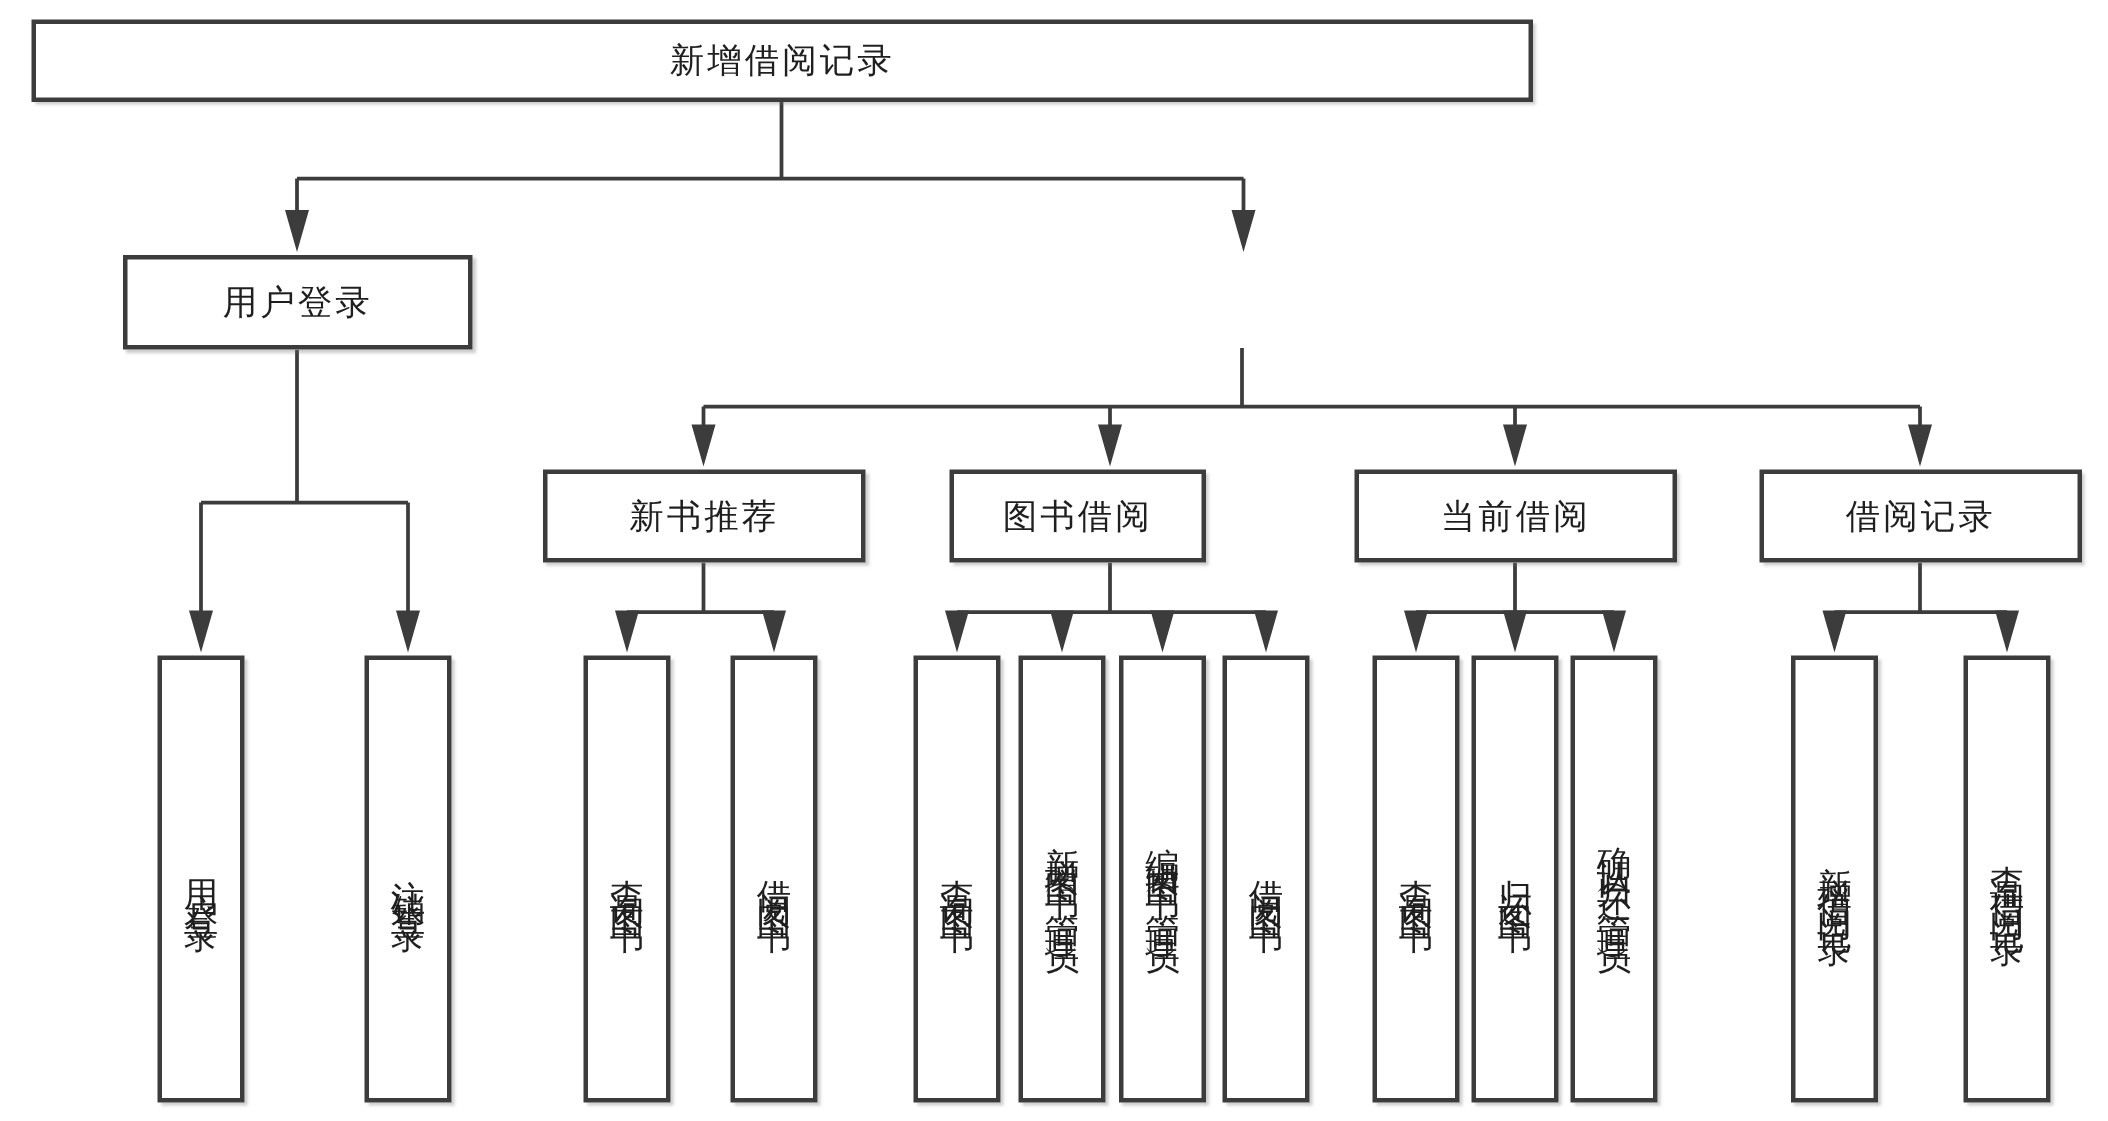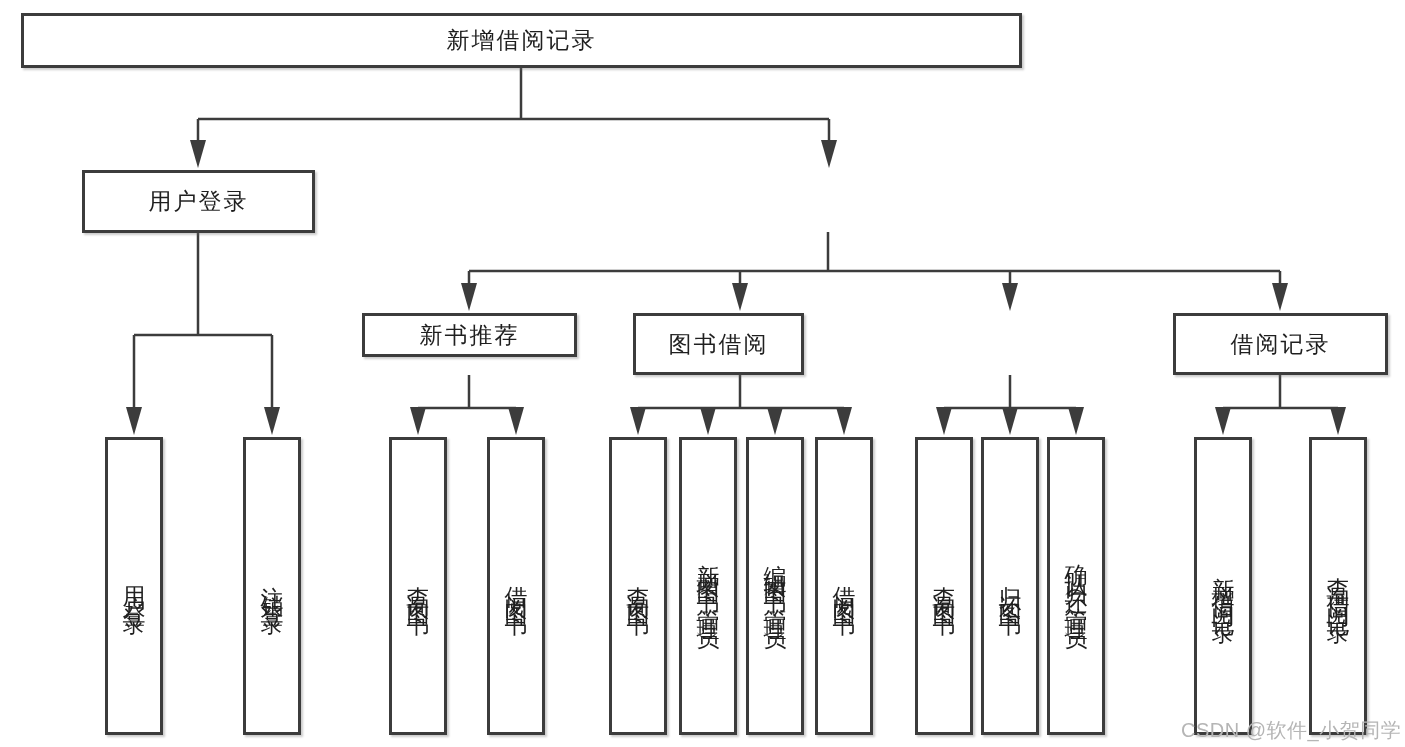--- a/index.html
+++ b/index.html
@@ -82,37 +82,37 @@
       <polygon points="1068,407 1084,407 1076,435"></polygon>
       <polygon points="1215,407 1231,407 1223,435"></polygon>
       <polygon points="1330,407 1346,407 1338,435"></polygon>
     </g>
   </svg>
 
   <div class="node" style="left:21px; top:13px; width:1001px; height:55px;">新增借阅记录</div>
 
   <div class="node" style="left:82px; top:170px; width:233px; height:63px;">用户登录</div>
 
-  <div class="node" style="left:362px; top:313px; width:215px; height:44px;">新书推荐</div>
+  <div class="node" style="left:362px; top:313px; width:215px; height:62px;">新书推荐</div>
   <div class="node" style="left:633px; top:313px; width:171px; height:62px;">图书借阅</div>
+  <div class="node" style="left:903px; top:313px; width:215px; height:62px;">当前借阅</div>
   <div class="node" style="left:1173px; top:313px; width:215px; height:62px;">借阅记录</div>
 
   <div class="node vnode" style="left:105px; top:437px; width:58px; height:298px;">用户登录</div>
   <div class="node vnode" style="left:243px; top:437px; width:58px; height:298px;">注销登录</div>
 
   <div class="node vnode" style="left:389px; top:437px; width:58px; height:298px;">查询图书</div>
   <div class="node vnode" style="left:487px; top:437px; width:58px; height:298px;">借阅图书</div>
 
   <div class="node vnode" style="left:609px; top:437px; width:58px; height:298px;">查询图书</div>
   <div class="node vnode" style="left:679px; top:437px; width:58px; height:298px;">新增图书（管理员）</div>
   <div class="node vnode" style="left:746px; top:437px; width:58px; height:298px;">编辑图书（管理员）</div>
   <div class="node vnode" style="left:815px; top:437px; width:58px; height:298px;">借阅图书</div>
 
   <div class="node vnode" style="left:915px; top:437px; width:58px; height:298px;">查询图书</div>
   <div class="node vnode" style="left:981px; top:437px; width:58px; height:298px;">归还图书</div>
   <div class="node vnode" style="left:1047px; top:437px; width:58px; height:298px;">确认归还（管理员）</div>
 
   <div class="node vnode" style="left:1194px; top:437px; width:58px; height:298px;">新增借阅记录</div>
   <div class="node vnode" style="left:1309px; top:437px; width:58px; height:298px;">查询借阅记录</div>
 
-  <div id="watermark">CSDN @软件_小贺同学</div>
 
 </div>
 
 </body></html>

